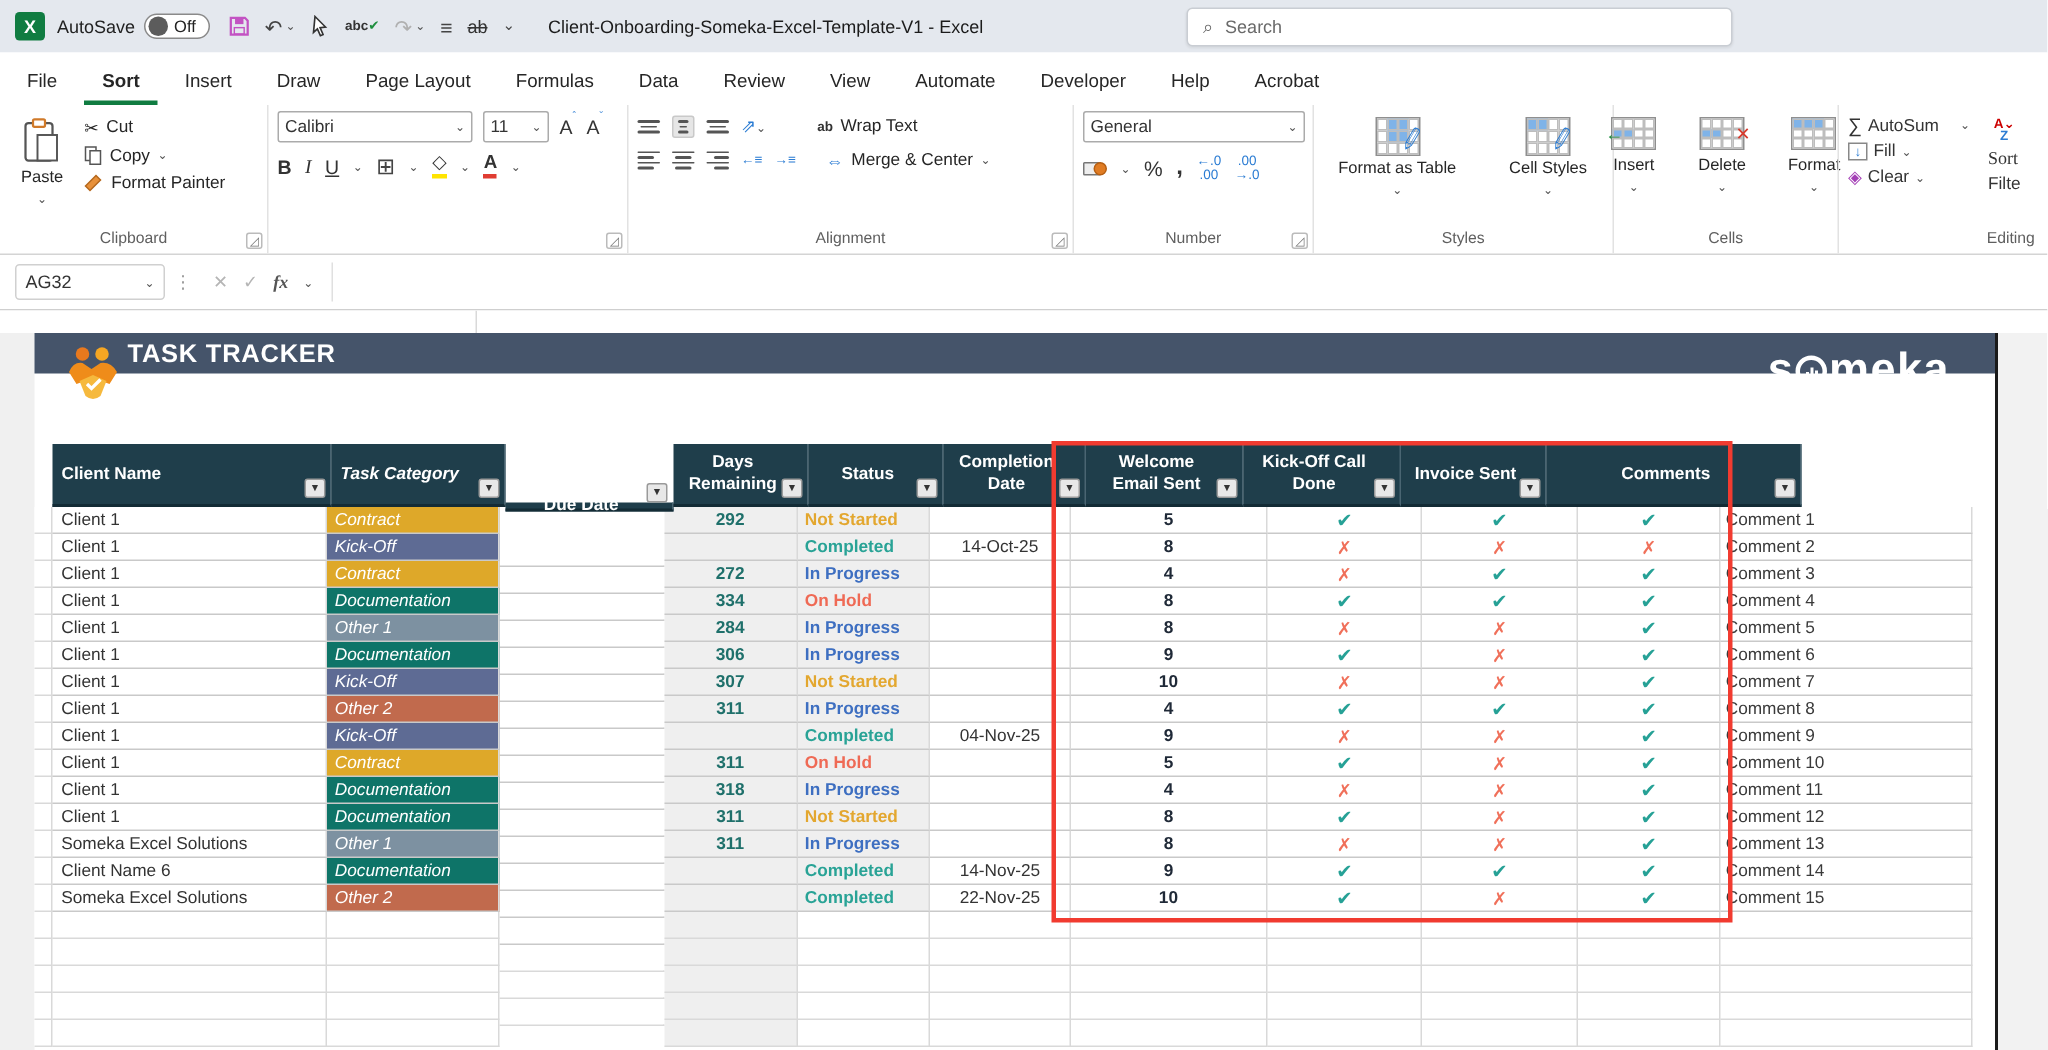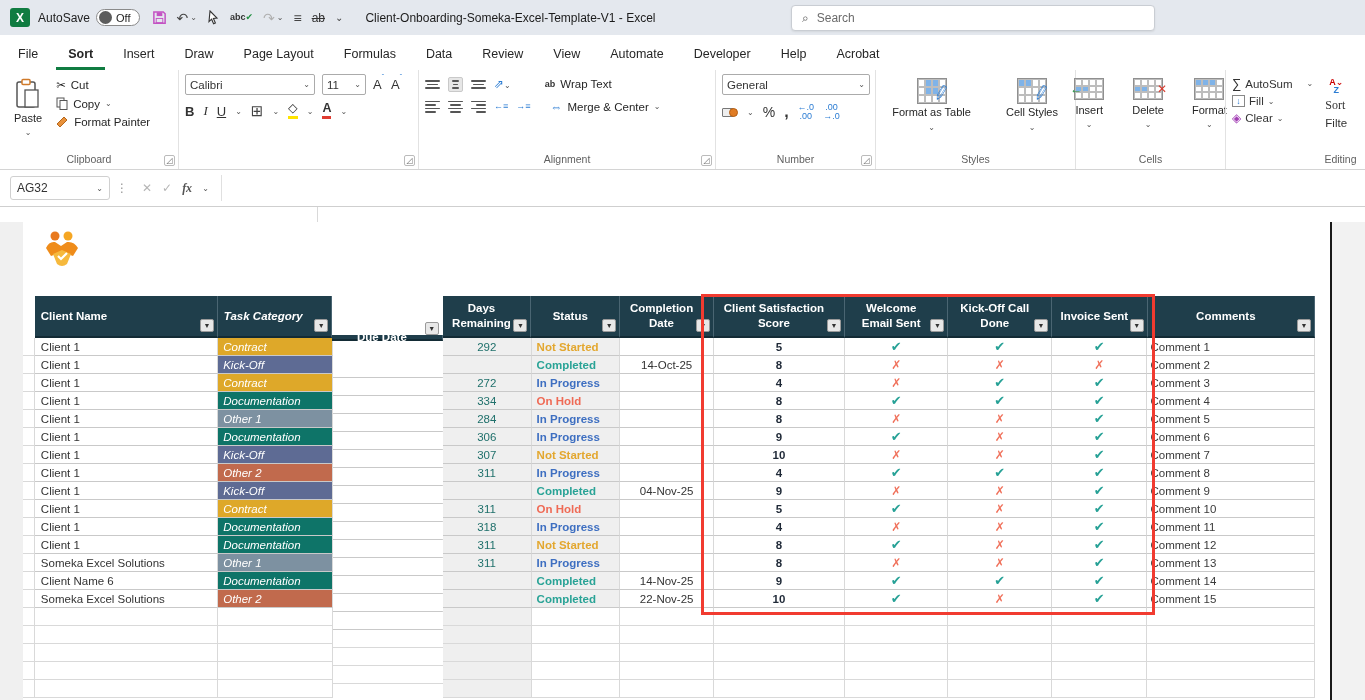--- a/index.html
+++ b/index.html
@@ -113,21 +113,21 @@
   .hcell.hleft { justify-content:flex-start; text-align:left; }
   .filterbtn { position:absolute; right:3px; bottom:4px; width:14px; height:13px; background:#e8e8e8; border:1px solid #9a9a9a; border-radius:2px; color:#333; font-size:7px; line-height:11px; text-align:center; }
   .gutcell { width:12px; border-right:1px solid #d9d9d9; border-bottom:1px solid #d9d9d9; background:#fff; }
   .gutcell.inhead { border:none; background:transparent; }
   .c-client { width:186px; } .c-cat { width:116px;font-style:italic; } .c-due { width:112px;margin-top:39px; } .c-days { width:90px; }
   .c-status { width:90px; } .c-comp { width:95px; } .c-score { width:133px; } .c-email { width:105px; }
   .c-kick { width:105px; } .c-inv { width:97px; } .c-com { width:170px; }
   .cell.left { padding-left:6px; justify-content:flex-start; }
   .cell.center { justify-content:center; }
   .cell.catcell { color:#fff; padding-left:5px; justify-content:flex-start; font-size:11.5px; }
-  .cell.days { background:#efefef; color:#1f706b; font-weight:normal; }
+  .cell.days { background:#efefef; color:#1f706b; font-weight:bold; }
   .cell.statuscell { background:#efefef; font-weight:bold; padding-left:5px; justify-content:flex-start; }
   .cell.score { font-weight:bold; color:#1f2937; }
   .cell.mark.yes { color:#26a196; font-size:13px; }
   .cell.mark.no { color:#f0705a; font-weight:bold; font-size:12px; }
   .cell.comment { padding-left:3px; justify-content:flex-start; color:#3a3a3a; }
 
   .redrect { position:absolute; left:701px; top:87px; width:454px; height:321px; border:3px solid #f13b30; pointer-events:none; }
 </style>
 </head>
 <body>
@@ -501,20 +501,23 @@
     <div class="fb-input"></div>
   </div>
 
   <div class="sheet">
     <div class="topline-v"></div>
     <div class="gutter"></div>
     <div class="right-shade"></div>
     <div class="blackline"></div>
 
     <div class="banner">
+      <div class="banner-bot">
+          <span class="banner-title2">TASK TRACKER</span>
+        </div>
       <svg class="banner-ic" viewBox="0 0 42 42">
         <circle cx="14" cy="8" r="4.5" fill="#e8791e"></circle>
         <circle cx="27" cy="8" r="4.5" fill="#f5a623"></circle>
         <path d="M5 20 Q8 13 14 14 L20 18 L26 14 Q33 13 37 20 L32 28 L21 24 L10 28 Z" fill="#ef8c1a"></path>
         <path d="M12 26 L21 22 L30 26 L26 36 Q21 40 16 36 Z" fill="#f6b93d"></path>
         <path d="M17 28 l3 3 l6 -6" stroke="#fff" stroke-width="2.2" fill="none"></path>
       </svg>
       <div class="logo">
         <span>s</span>
           <span class="logo-o">
@@ -547,24 +550,20 @@
             <span class="filterbtn">▼</span>
           </div>
           <div class="hcell c-status">
             <span class="htxt">Status</span>
             <span class="filterbtn">▼</span>
           </div>
           <div class="hcell c-comp">
             <span class="htxt">Completion Date</span>
             <span class="filterbtn">▼</span>
           </div>
-          <div class="hcell c-score">
-            <span class="htxt">Client Satisfaction Score</span>
-            <span class="filterbtn">▼</span>
-          </div>
           <div class="hcell c-email">
             <span class="htxt">Welcome Email Sent</span>
             <span class="filterbtn">▼</span>
           </div>
           <div class="hcell c-kick">
             <span class="htxt">Kick-Off Call Done</span>
             <span class="filterbtn">▼</span>
           </div>
           <div class="hcell c-inv">
             <span class="htxt">Invoice Sent</span>

